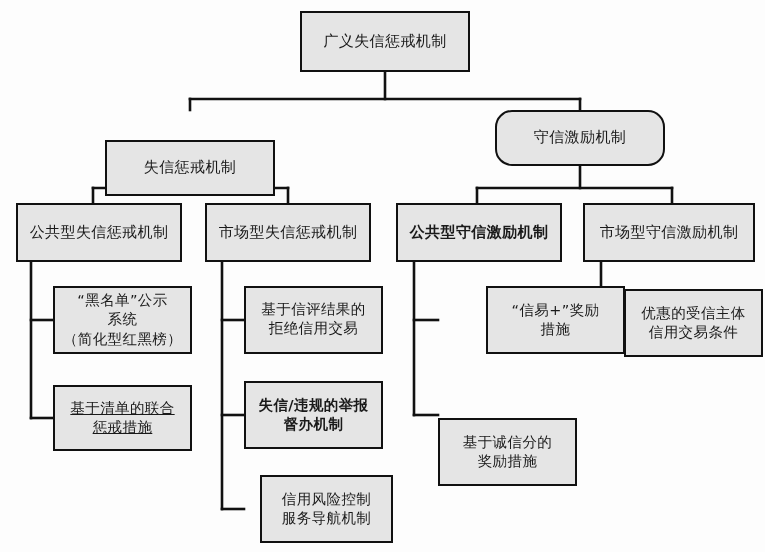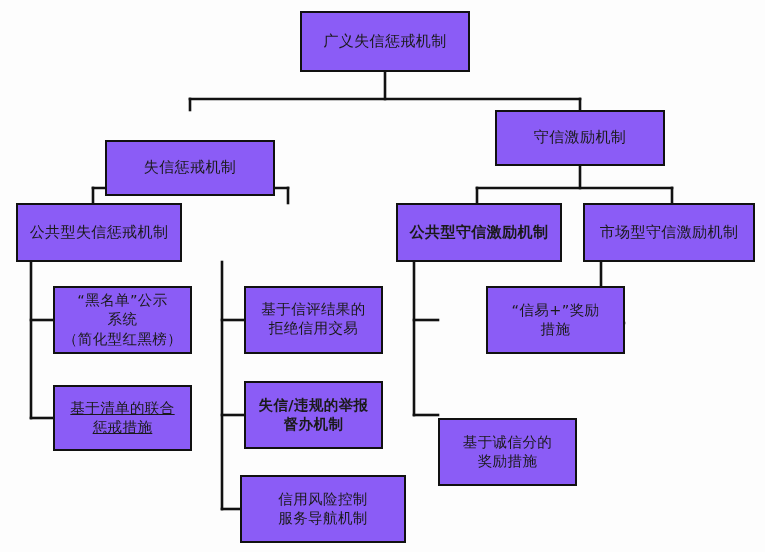--- a/index.html
+++ b/index.html
@@ -20,21 +20,21 @@
     left: 0;
     top: 0;
     width: 765px;
     height: 552px;
     pointer-events: none;
   }
   .node {
     position: absolute;
     box-sizing: border-box;
     border: 2px solid #111111;
-    background: #8b5cf6;
+    background: #e5e5e5;
     display: flex;
     align-items: center;
     justify-content: center;
     text-align: center;
     color: #1a1a1a;
     font-size: 15px;
     line-height: 1.32;
     letter-spacing: 0.4px;
     white-space: pre-line;
     padding: 2px 4px;
@@ -80,38 +80,41 @@
       <path d="M414,415 L438,415"></path>
 
       <path d="M601,262 L601,323"></path>
       <path d="M601,323 L624,323"></path>
     </g>
   </svg>
 
   <div class="node" style="left:300px; top:11px; width:170px; height:61px;">广义失信惩戒机制</div>
 
   <div class="node" style="left:105px; top:110px; width:170px; height:56px;margin-top:30px;">失信惩戒机制</div>
-  <div class="node" style="left:495px; top:110px; width:170px; height:56px;">守信激励机制</div>
+  <div class="node" style="left:495px; top:110px; width:170px; height:56px;border-radius:17px;">守信激励机制</div>
 
   <div class="node" style="left:16px; top:203px; width:166px; height:59px;">公共型失信惩戒机制</div>
+  <div class="node" style="left:205px; top:203px; width:166px; height:59px;">市场型失信惩戒机制</div>
   <div class="node" style="left:396px; top:203px; width:166px; height:59px;font-weight:bold;">公共型守信激励机制</div>
   <div class="node" style="left:583px; top:203px; width:172px; height:59px;">市场型守信激励机制</div>
 
   <div class="node leaf" style="left:53px; top:286px; width:139px; height:68px;">“黑名单”公示
 系统
 （简化型红黑榜）</div>
   <div class="node leaf" style="left:53px; top:385px; width:139px; height:66px;text-decoration:underline;">基于清单的联合
 惩戒措施</div>
 
   <div class="node leaf" style="left:244px; top:286px; width:139px; height:68px;font-family:Liberation Mono, monospace;">基于信评结果的
 拒绝信用交易</div>
   <div class="node leaf" style="left:244px; top:381px; width:139px; height:68px;font-weight:bold;">失信/违规的举报
 督办机制</div>
-  <div class="node leaf" style="left:240px; top:475px; width:166px; height:68px;">信用风险控制
+  <div class="node leaf" style="left:260px; top:475px; width:133px; height:68px;">信用风险控制
 服务导航机制</div>
 
   <div class="node leaf" style="left:438px; top:286px; width:139px; height:68px;margin-left:48px;">“信易+”奖励
 措施</div>
   <div class="node leaf" style="left:438px; top:381px; width:139px; height:68px;margin-top:37px;">基于诚信分的
 奖励措施</div>
 
+  <div class="node leaf" style="left:624px; top:289px; width:139px; height:68px;">优惠的受信主体
+信用交易条件</div>
 
 </div>
 
 </body></html>

